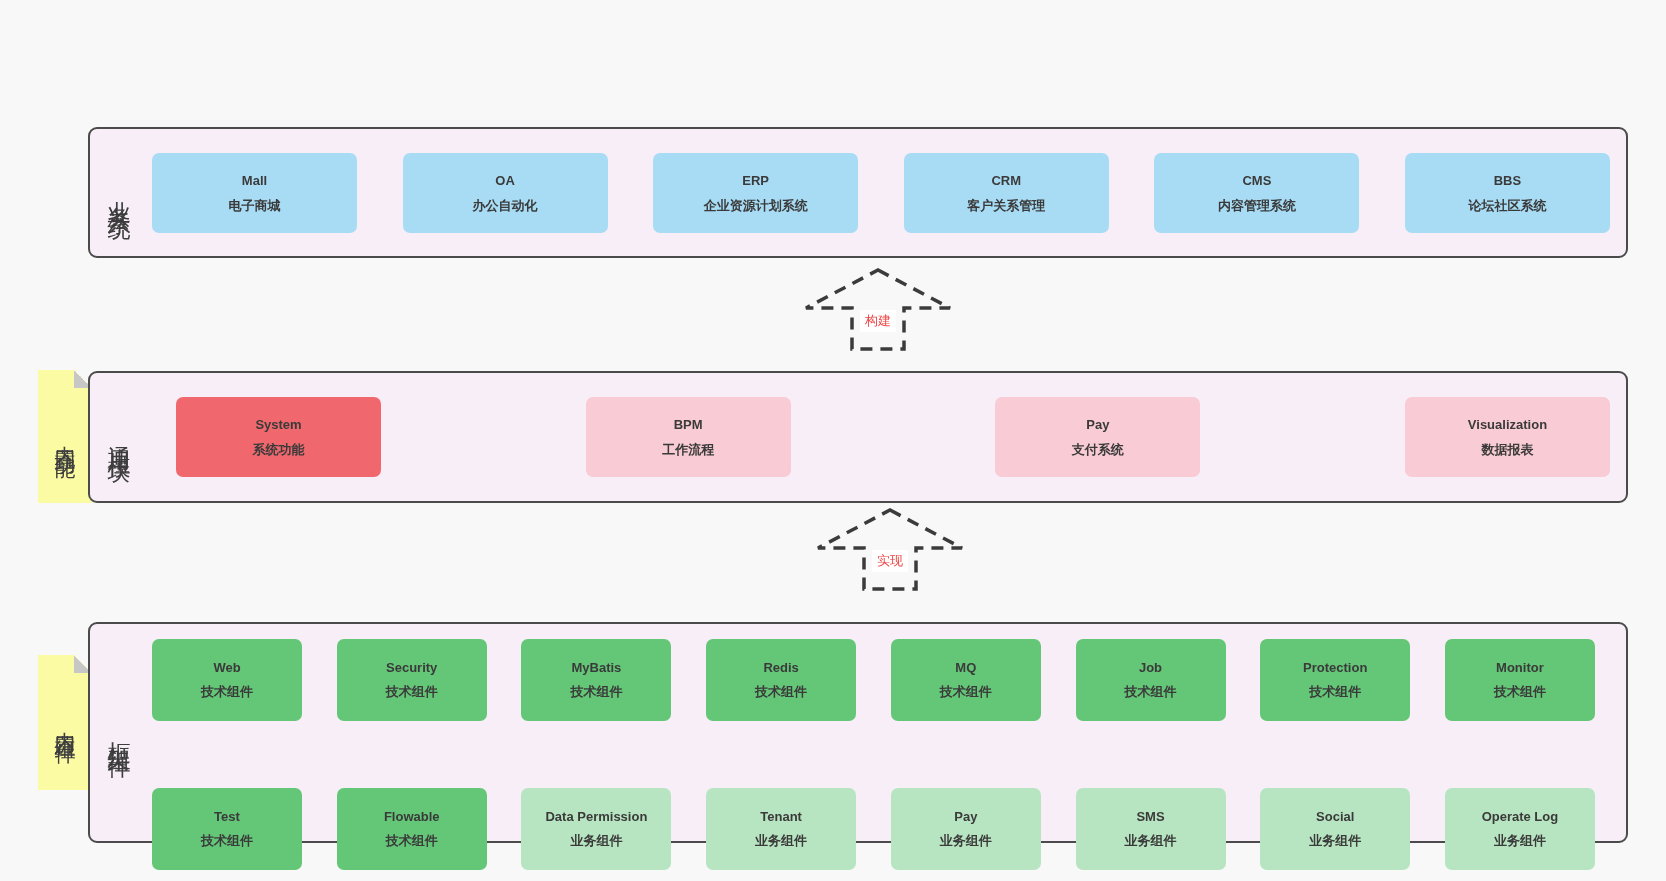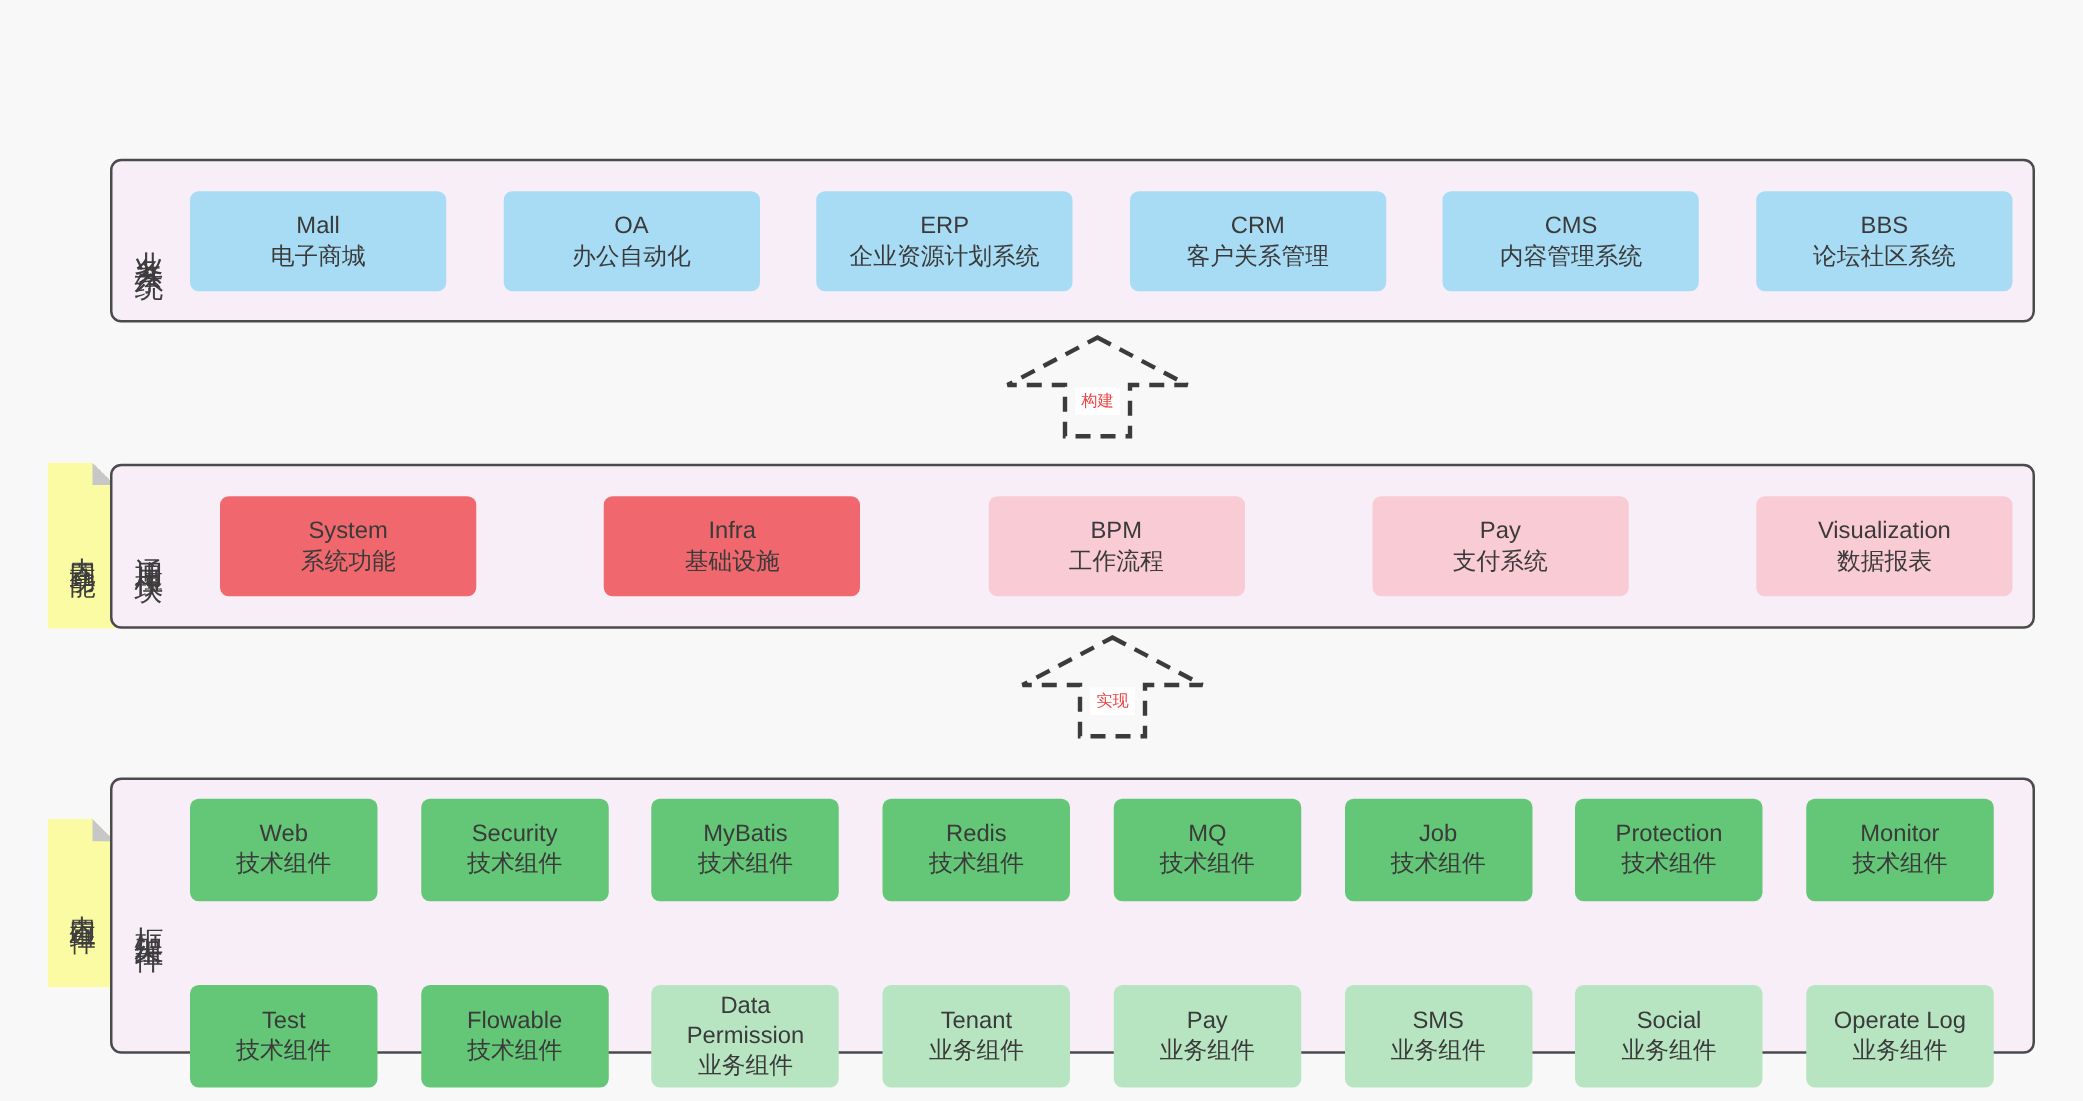--- a/index.html
+++ b/index.html
@@ -22,22 +22,23 @@
     writing-mode:vertical-rl;text-orientation:upright;
     font-size:23px;letter-spacing:5px;color:#3d3d3d;
   }
   .boxes{
     flex:1;display:flex;align-items:center;justify-content:space-between;
     padding:0 16px 0 2px;
   }
   .box{
     box-sizing:border-box;border-radius:7px;
     display:flex;flex-direction:column;justify-content:center;
-    text-align:center;font-size:19px;line-height:25px;
+    text-align:center;font-size:13px;line-height:25px;
     padding:2px 6px;
+    font-weight:bold;
   }
   .row12 .box{width:205px;height:80px;}
   .blue{background:#a8dcf5;}
   .red{background:#f0686d;}
   .pink{background:#f9cbd4;}
   .green{background:#64c677;}
   .green-light{background:#b8e5c1;}
   .boxes-grid{
     flex:1;display:flex;flex-direction:column;justify-content:center;gap:23px;
     padding:0 31px 0 2px;
@@ -115,24 +116,20 @@
   <div class="note-text">内置功能</div>
 </div>
 
 <div class="section" id="sec-modules">
   <div class="section-label">通用模块</div>
   <div class="boxes row12">
     <div class="box red">
       <div>System</div>
       <div>系统功能</div>
     </div>
-    <div class="box red">
-      <div>Infra</div>
-      <div>基础设施</div>
-    </div>
     <div class="box pink">
       <div>BPM</div>
       <div>工作流程</div>
     </div>
     <div class="box pink">
       <div>Pay</div>
       <div>支付系统</div>
     </div>
     <div class="box pink">
       <div>Visualization</div>

